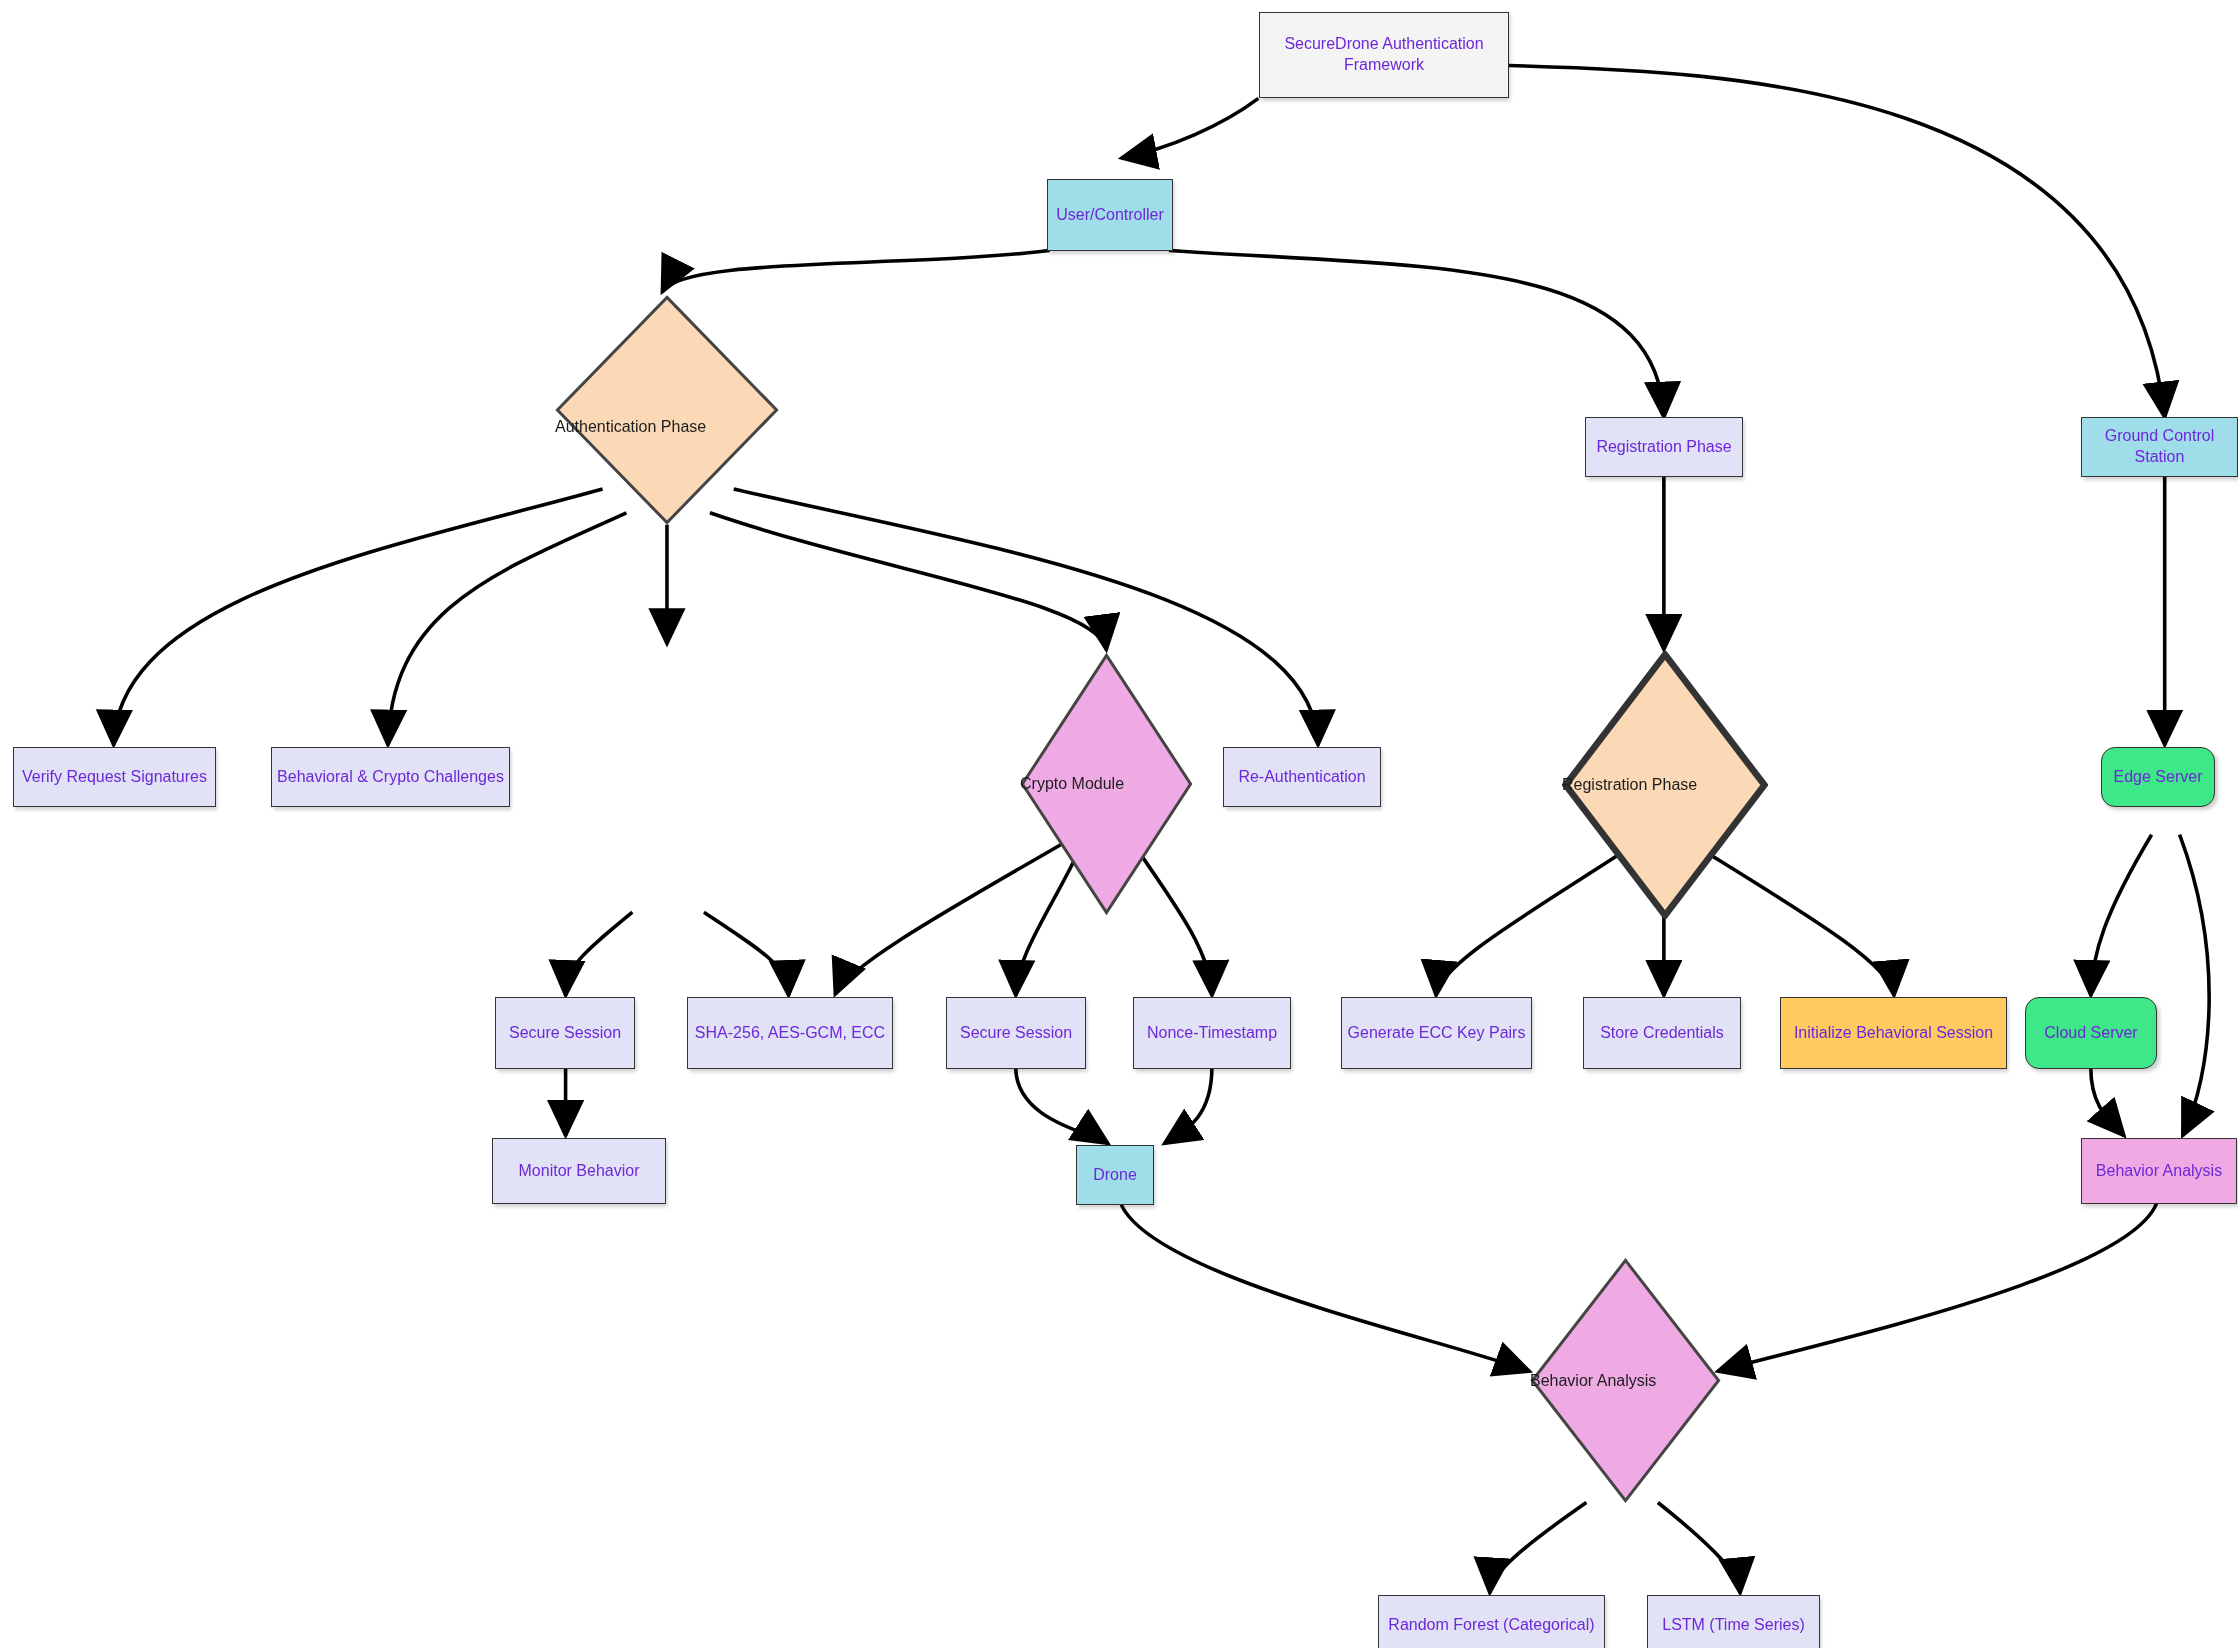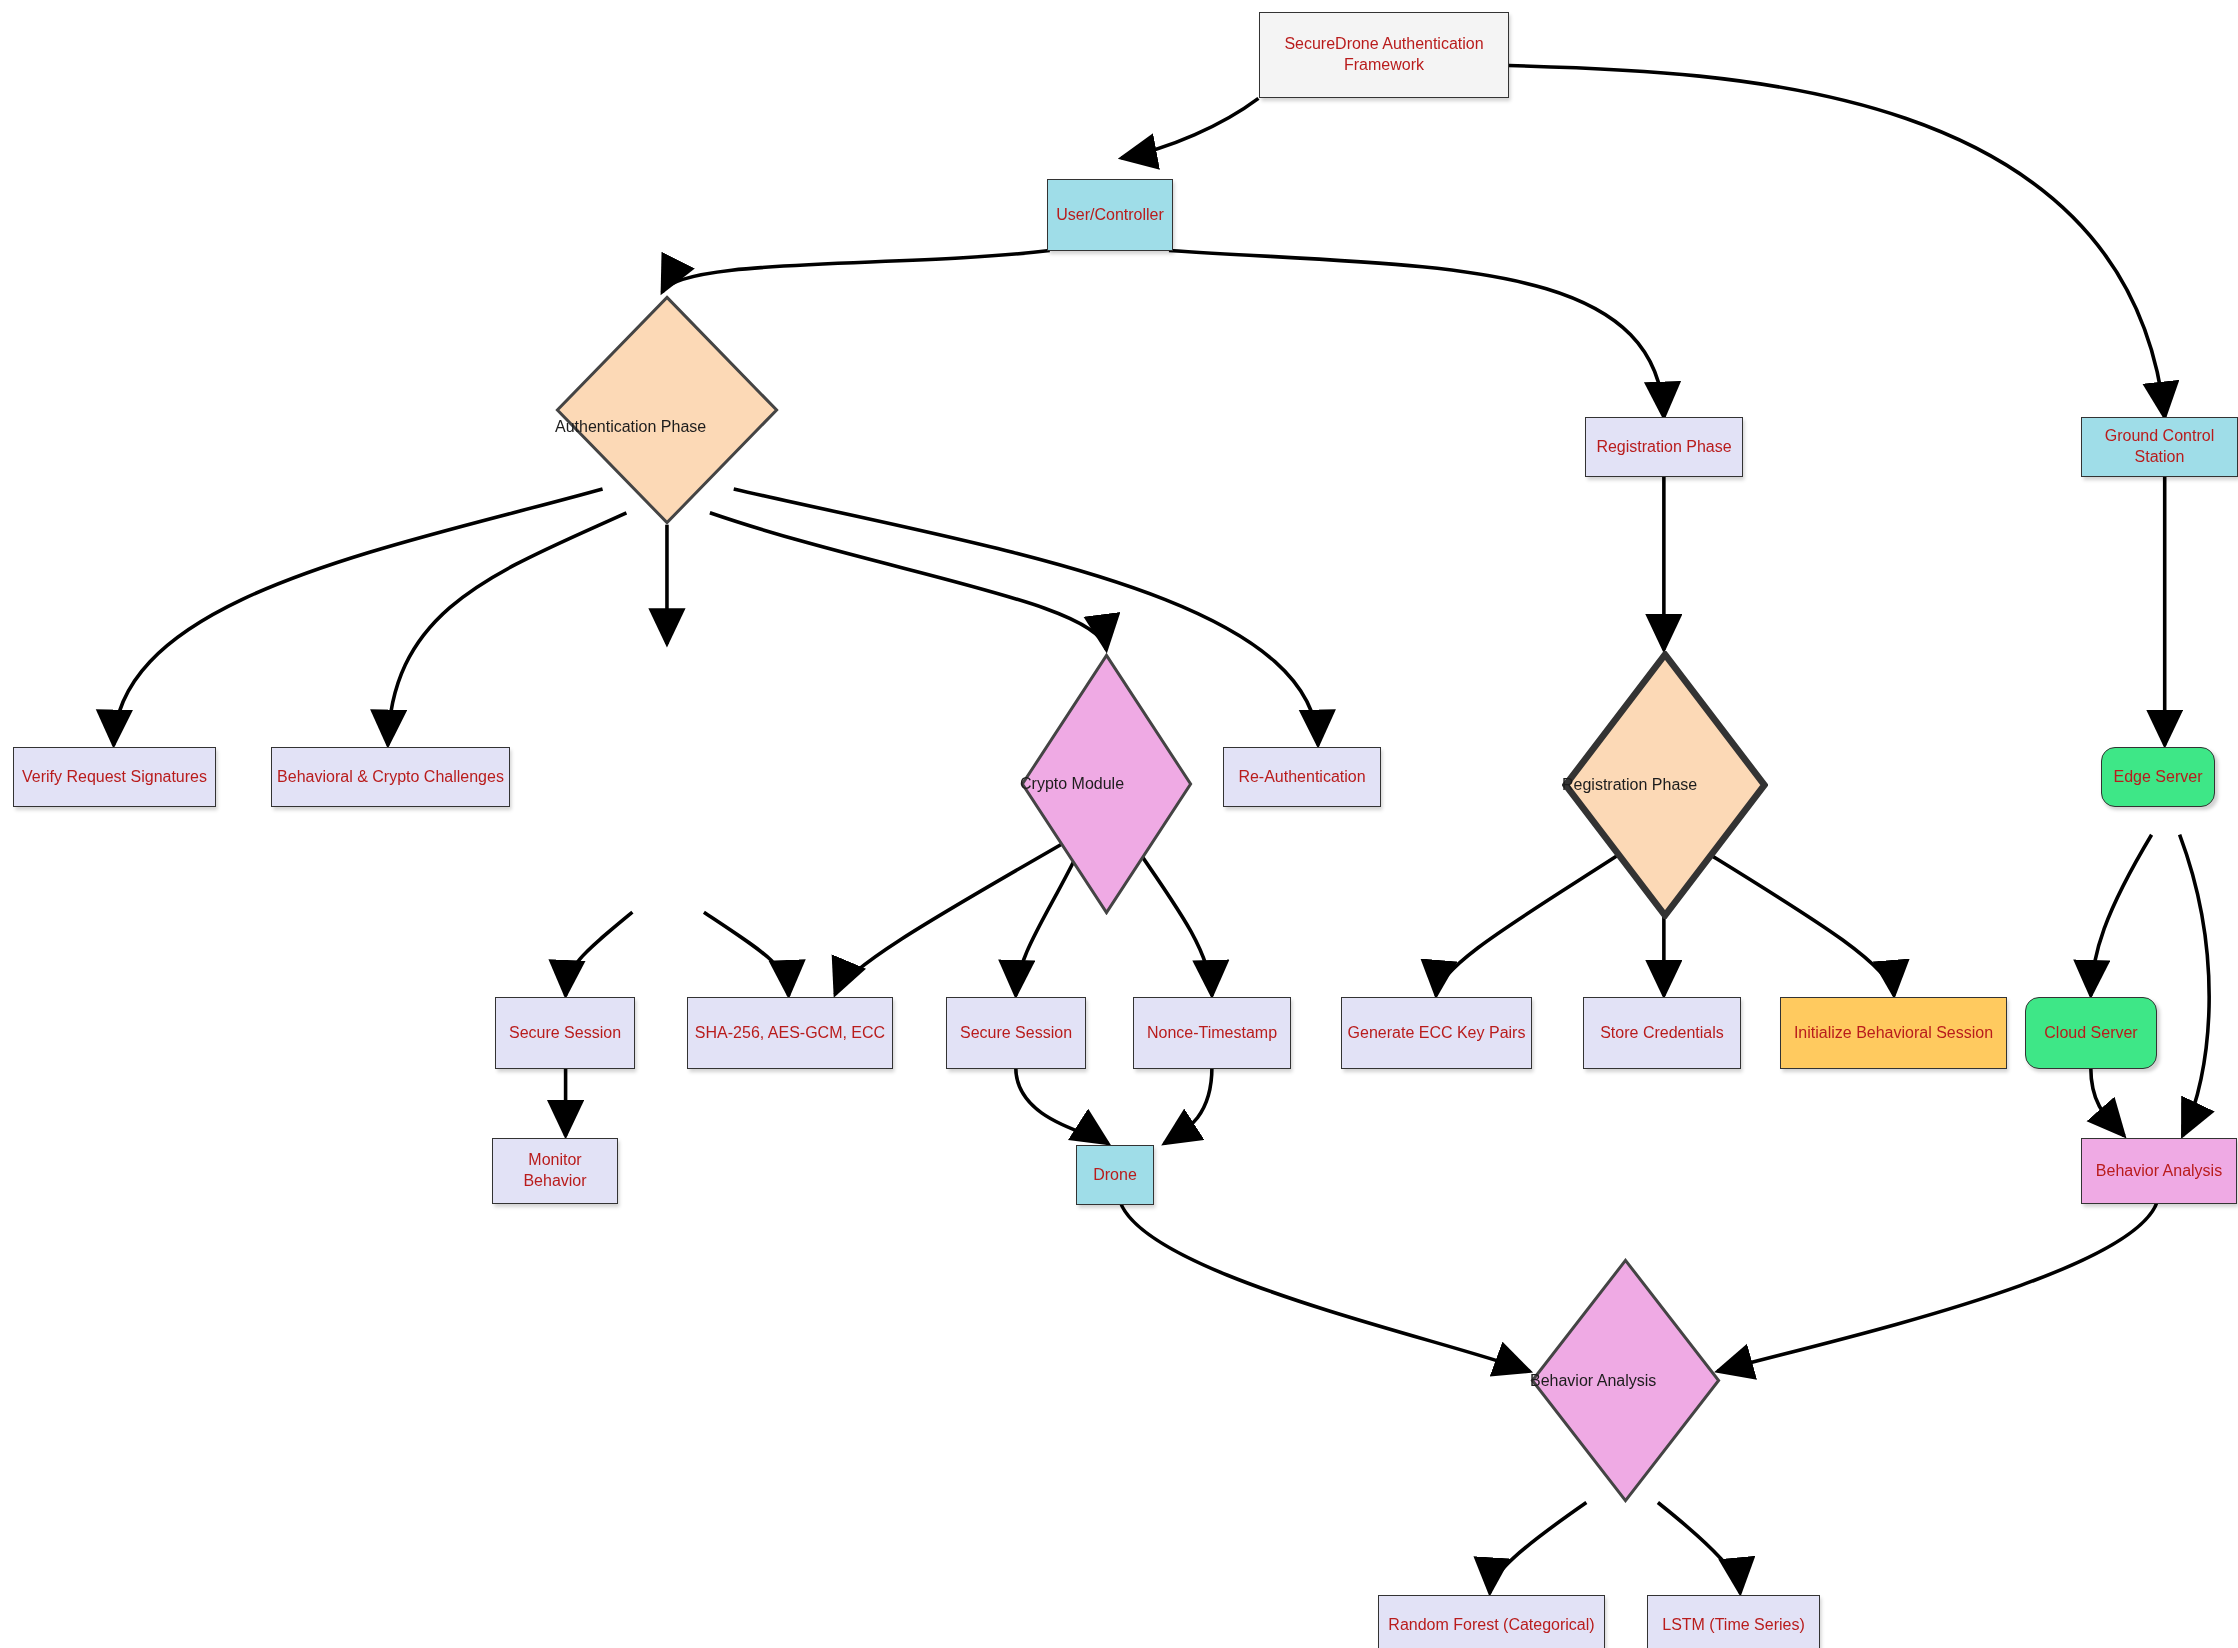--- a/index.html
+++ b/index.html
@@ -14,21 +14,21 @@
 
   
   .rect{
     border:1.8px solid #333333;
     box-shadow:2.4px 3px 3.6px rgba(0,0,0,0.18);
     text-align:center;
     line-height:1.3;
   }
   .rect .lbl{
     display:block;width:100%;padding:0 4.8px;box-sizing:border-box;
-    color:#b91c1c;font-size:16px;
+    color:#6d28d9;font-size:16px;
   }
 
   .fill-gray{background:#f4f4f4;}
   .fill-lav{background:#e2e2f6;}
   .fill-cyan{background:#9fdde8;}
   .fill-green{background:#3ee787;border-radius:14px;}
   .fill-pink{background:#efaae4;}
   .fill-amber{background:#ffca5f;}
 
   
@@ -191,21 +191,21 @@
   </div>
 
   <div class="node rect fill-amber" style="left:1780px;top:997px;width:227px;height:72px;">
     <span class="lbl">Initialize Behavioral Session</span>
   </div>
 
   <div class="node rect fill-green" style="left:2025px;top:997px;width:132px;height:72px;">
     <span class="lbl">Cloud Server</span>
   </div>
 
-  <div class="node rect fill-lav" style="left:492px;top:1138px;width:126px;height:66px;">
+  <div class="node rect fill-lav" style="left:492px;top:1138px;width:174px;height:66px;">
     <span class="lbl">Monitor Behavior</span>
   </div>
 
   <div class="node rect fill-cyan" style="left:1076px;top:1145px;width:78px;height:60px;">
     <span class="lbl">Drone</span>
   </div>
 
   <div class="node rect fill-pink" style="left:2081px;top:1138px;width:156px;height:66px;">
     <span class="lbl">Behavior Analysis</span>
   </div>

